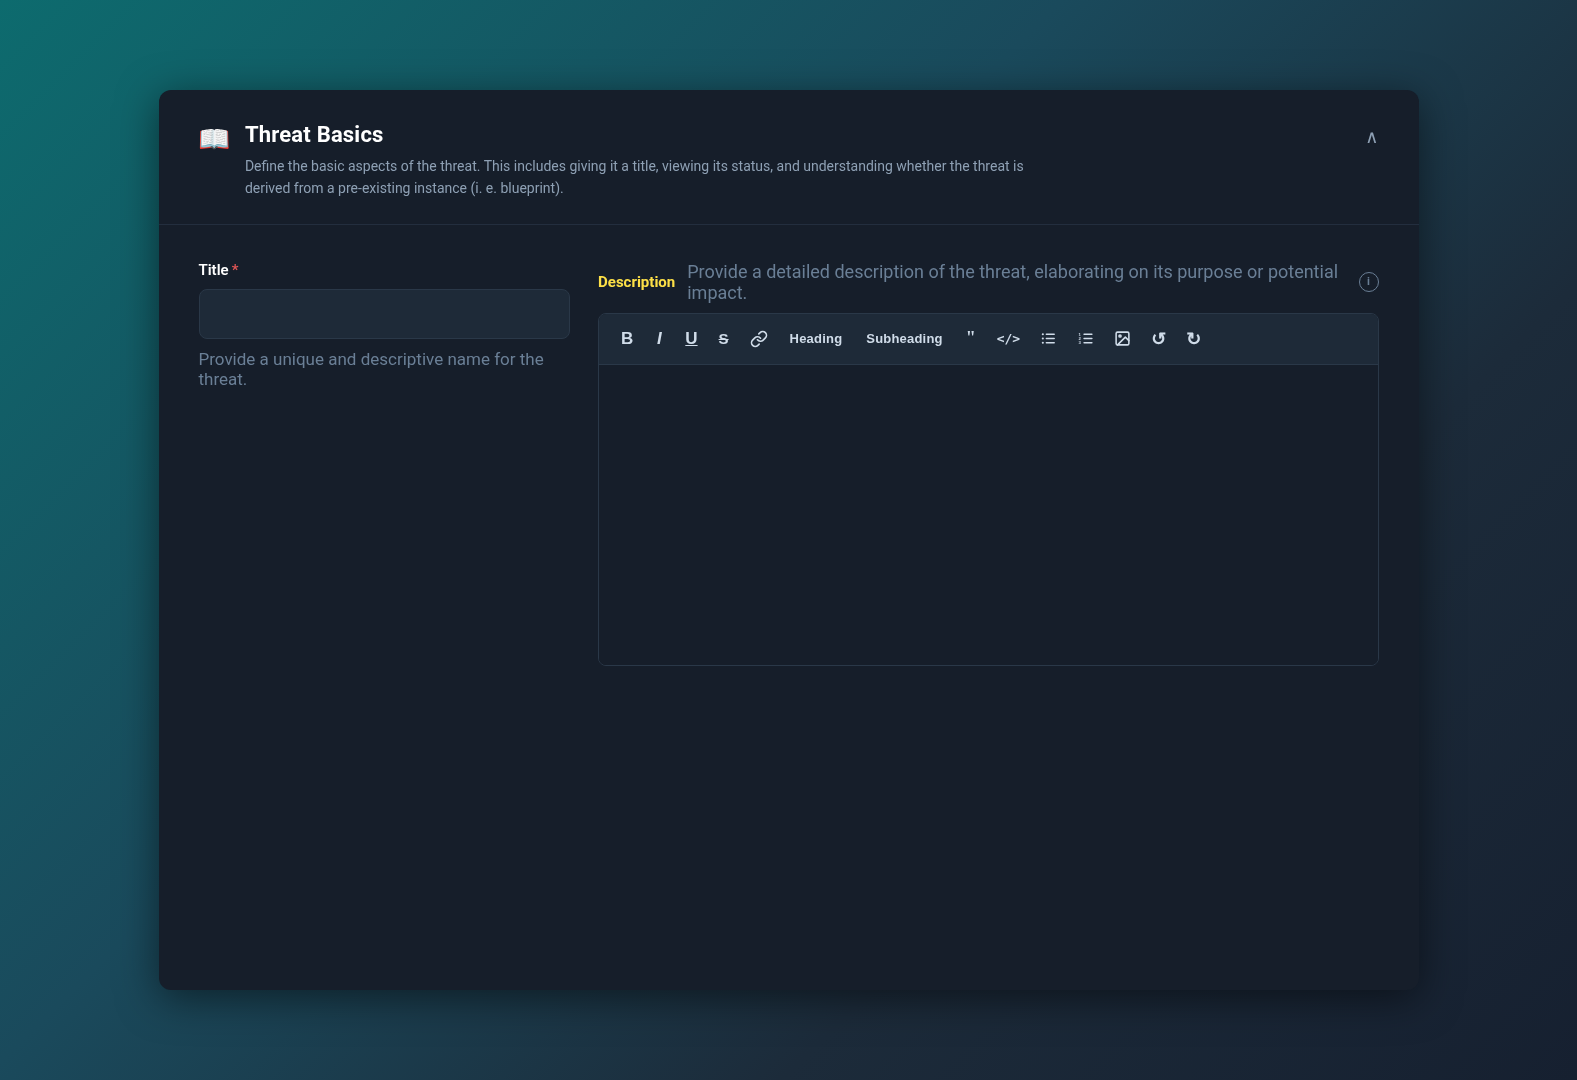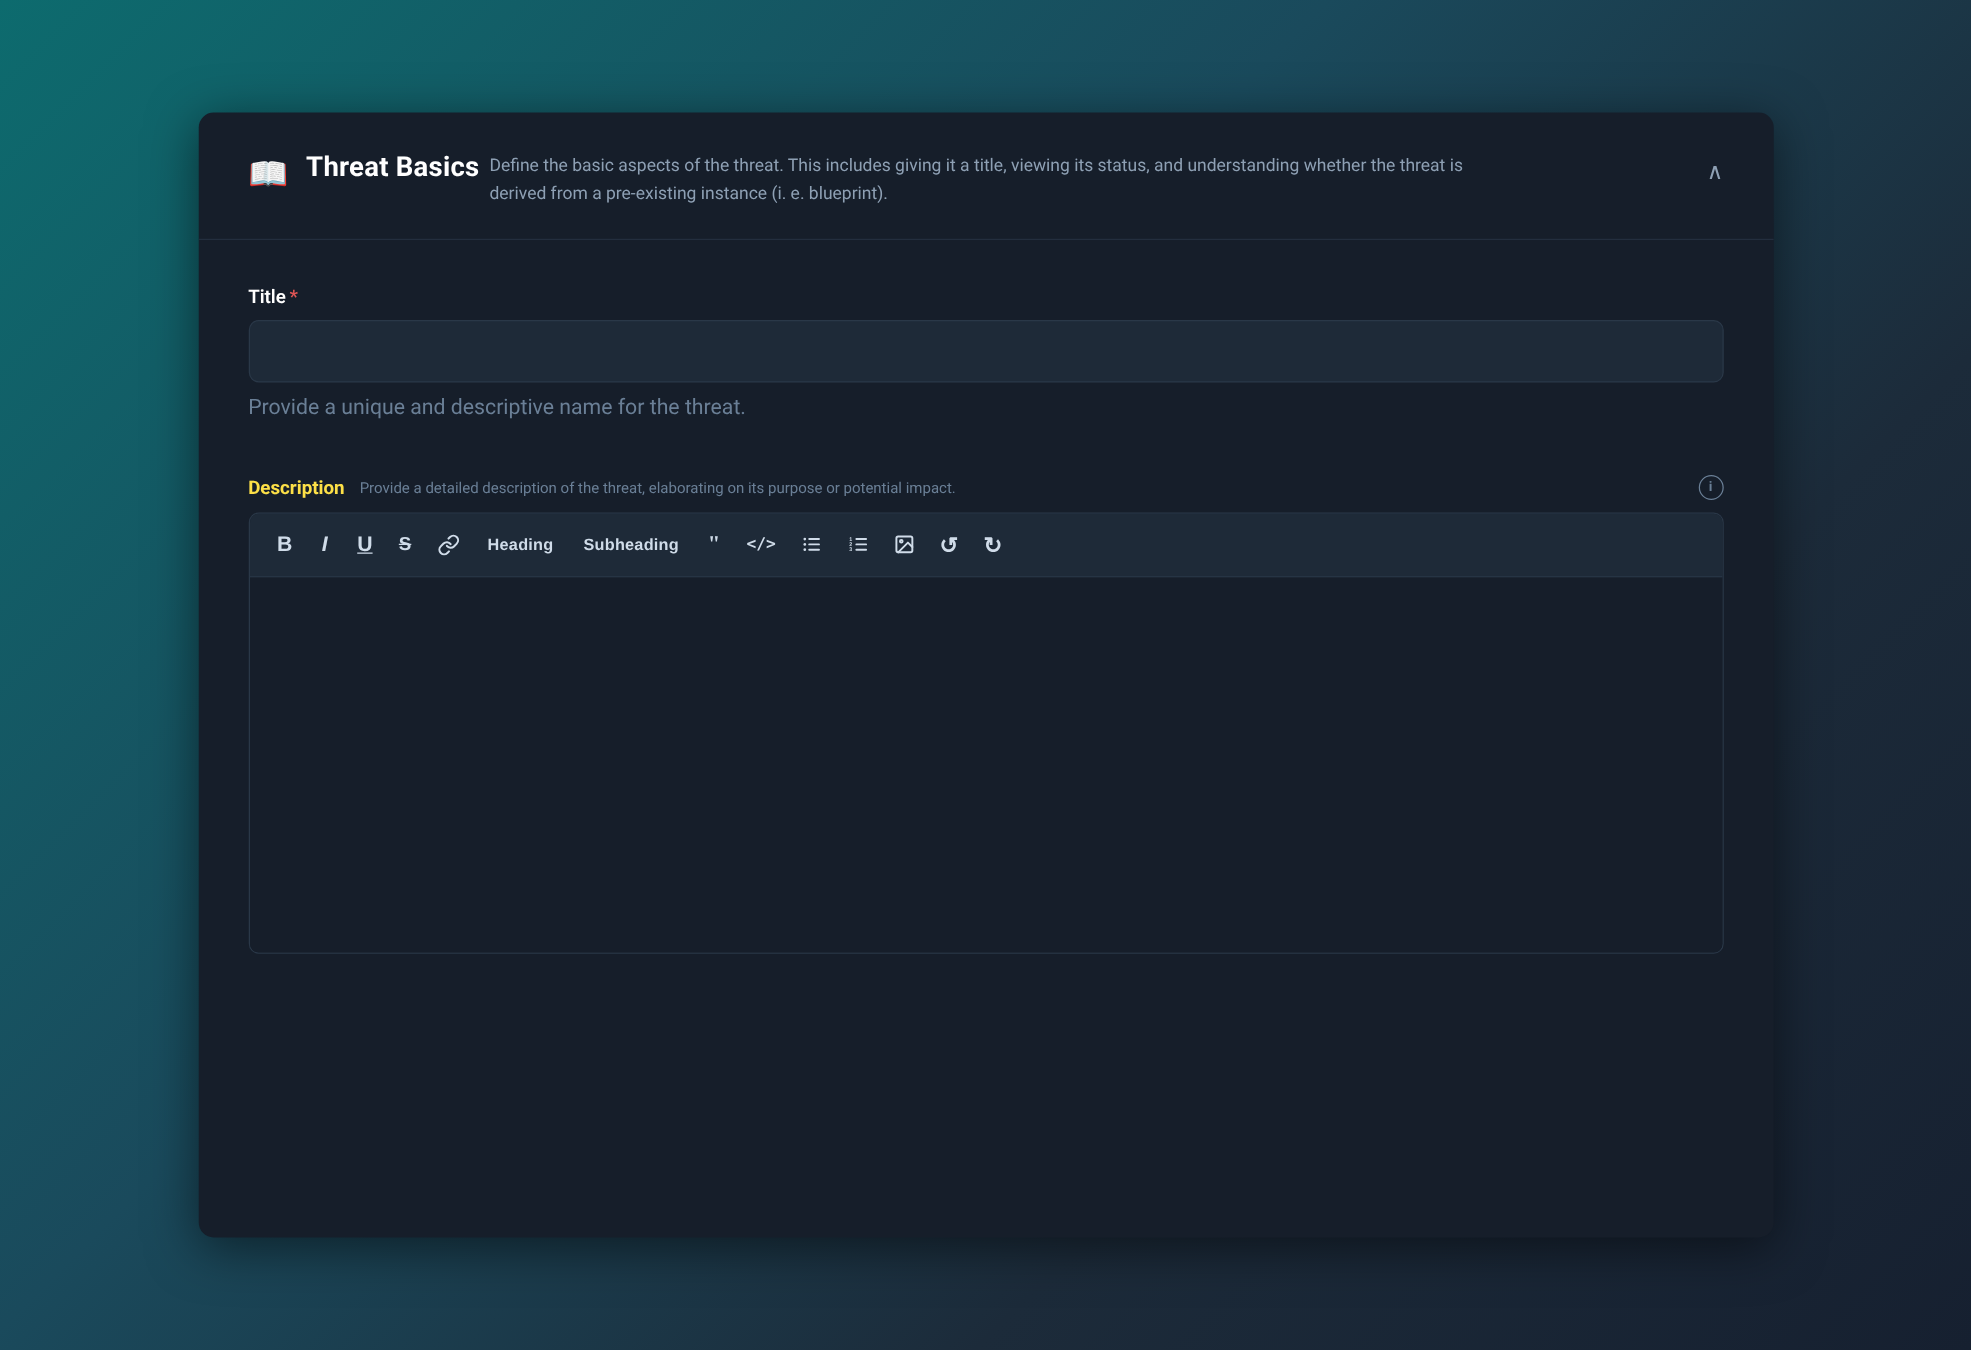--- a/index.html
+++ b/index.html
@@ -44,21 +44,21 @@
 
     .book-icon {
       color: #8ea0b4;
       font-size: 26px;
       margin-top: 2px;
       flex-shrink: 0;
     }
 
     .header-text-block {
       display: flex;
-      flex-direction: row;
+      flex-direction: column;
       gap: 8px;
     }
 
     .card-title {
       color: #ffffff;
       font-size: 22px;
       font-weight: 700;
       letter-spacing: 0.2px;
     }
 
@@ -73,22 +73,22 @@
       color: #8ea0b4;
       font-size: 18px;
       cursor: pointer;
       margin-top: 4px;
       flex-shrink: 0;
     }
 
     .card-body {
       padding: 36px 40px 40px 40px;
       display: flex;
-      flex-direction: column;
-      gap: 44px;
+      flex-direction: row;
+      gap: 28px;
     }
 
     .field-group {
       display: flex;
       flex-direction: column;
       gap: 10px;
     }
 
     .field-label {
       color: #ffffff;
@@ -129,21 +129,21 @@
     }
 
     .description-label {
       color: #fde047;
       font-size: 15px;
       font-weight: 700;
     }
 
     .description-hint {
       color: #6a7f96;
-      font-size: 12px;
+      font-size: 18px;
       flex: 1;
     }
 
     .info-icon {
       color: #6a7f96;
       font-size: 16px;
       cursor: pointer;
       flex-shrink: 0;
       border: 1.5px solid #6a7f96;
       border-radius: 50%;

